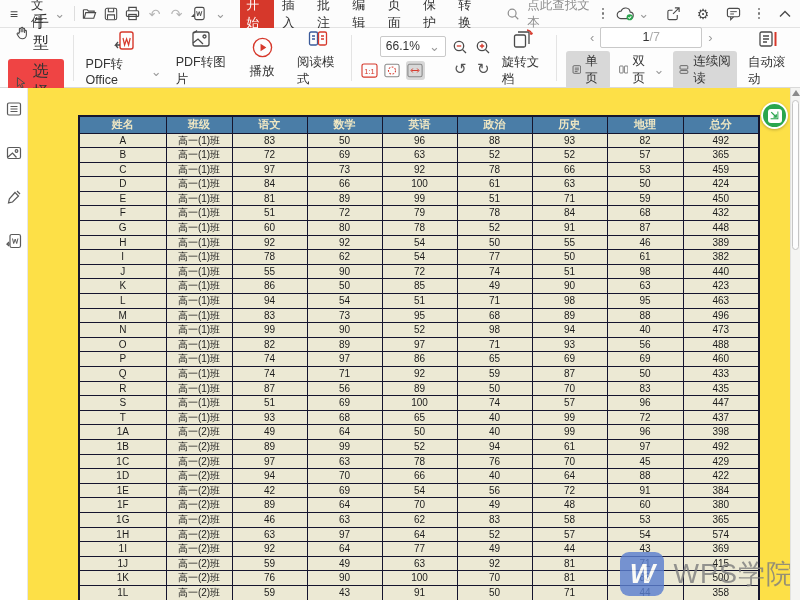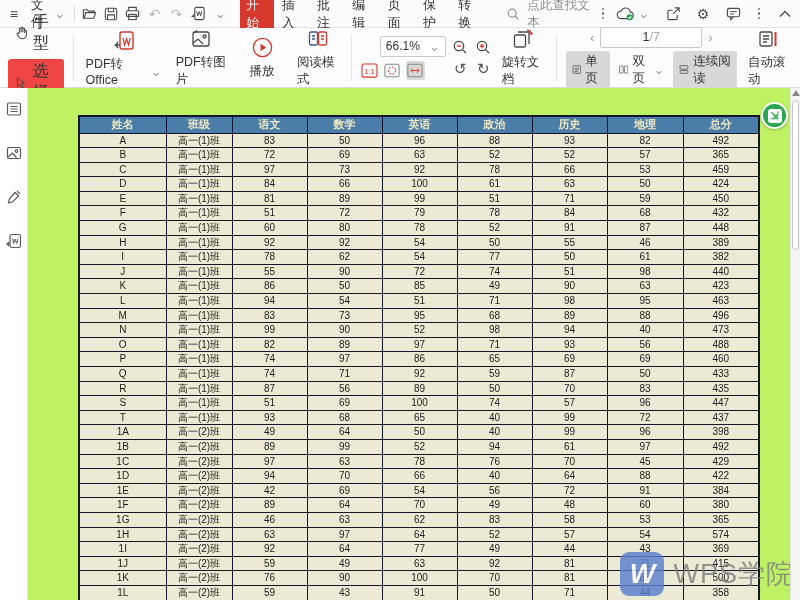--- a/index.html
+++ b/index.html
@@ -48,21 +48,21 @@
   .pn-bottom { display:flex; align-items:flex-start; gap:3px; }
   .mode-btn { display:flex; align-items:center; gap:4px; font-size:12.5px; color:#333; padding:2px 6px; border-radius:3px; }
   .mode-btn.sel { background:#d8d8d8; }
   .chev { color:#9a9a9a; font-size:13px; }
 
   
   .main { flex:1; display:flex; min-height:0; }
   .sidebar { width:28px; flex:0 0 28px; background:#fff; border-right:1px solid #e7e7e7;
              display:flex; flex-direction:column; align-items:center; padding-top:12px; gap:26px; }
   .sidebar .icon { color:#5a5a5a; }
-  .docarea { flex:1; position:relative; background:#bef264; overflow:hidden; }
+  .docarea { flex:1; position:relative; background:#fde047; overflow:hidden; }
 
   
   table.grades { position:absolute; left:50px; top:27px; border-collapse:collapse; table-layout:fixed;
                  background:#ece9d4; border:2px solid #15152e; }
   table.grades th { background:#4a7da7; color:#efe7c3; font-size:11px; font-weight:bold; height:17px;
                     border:1px solid #15152e; padding:0; text-align:center; }
   table.grades td { font-size:10px; color:#1c1c1c; height:13.6px; line-height:13.6px; border:1px solid #15152e;
                     padding:0; text-align:center; overflow:hidden; white-space:nowrap; }
 
   

